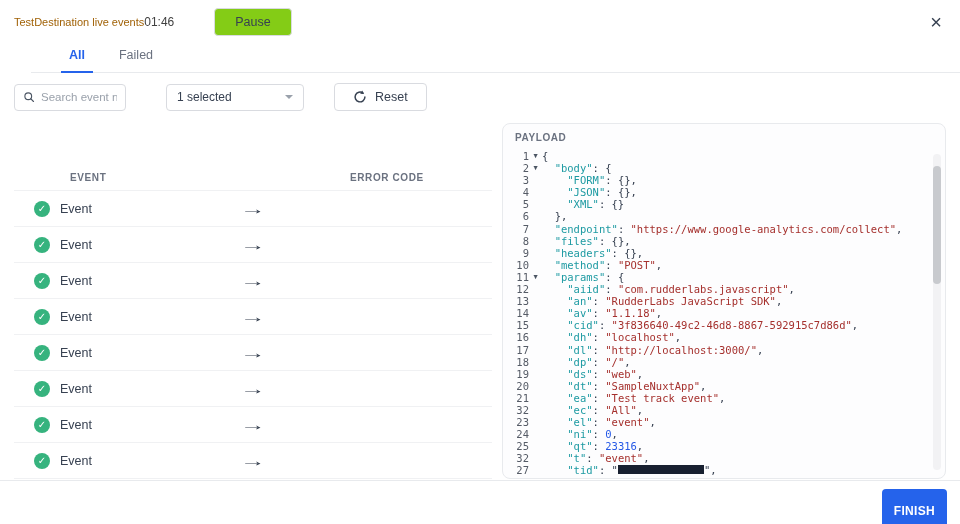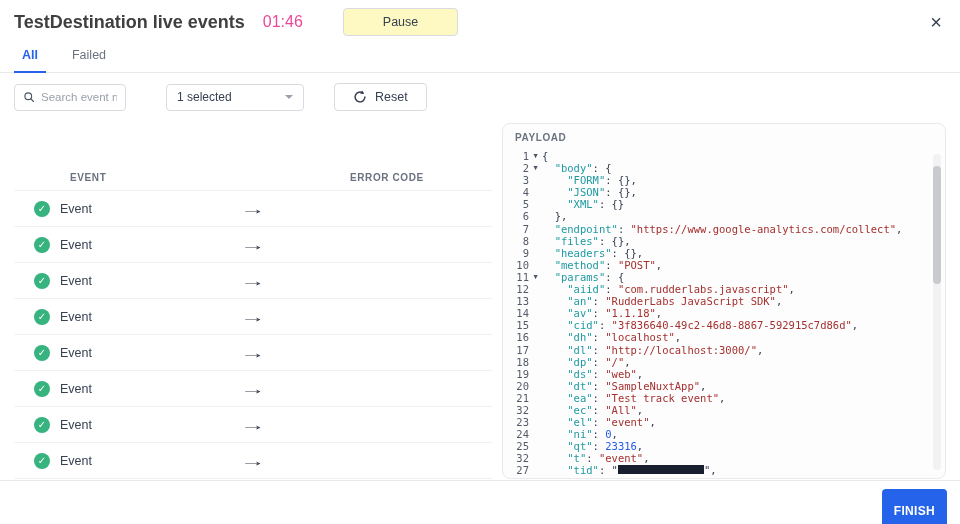--- a/index.html
+++ b/index.html
@@ -6,29 +6,29 @@
   html,body { margin:0; padding:0; }
   body {
     width:960px; height:524px; background:#ffffff;
     font-family:"Liberation Sans", sans-serif; color:#1f2937;
     overflow:hidden;
   }
   .app { position:relative; width:960px; height:524px; background:#fff; }
 
   
   .topbar { display:flex; align-items:center; height:38px; padding:6px 16px 0 14px; }
-  .page-title { font-size:18px; font-weight:bold; color:#404040; }
-  .timer { font-size:16px; color:#ec4899; margin-left:18px; }
-  .pause-btn { margin-left:40px; background:#fef9c3; border:1px solid #d9dbe0; border-radius:4px;
-    padding:6px 39px; font-size:12.5px; color:#374151; font-family:inherit; cursor:pointer; }
+  .page-title { font-size:11px; font-weight:normal; color:#a16207; }
+  .timer { font-size:12px; color:#404040; }
+  .pause-btn { margin-left:40px; background:#84cc16; border:1px solid #d9dbe0; border-radius:4px;
+    padding:6px 20px; font-size:12.5px; color:#374151; font-family:inherit; cursor:pointer; }
   .close-btn { margin-left:auto; background:none; border:none; font-size:20px; line-height:1;
     color:#374151; cursor:pointer; padding:0 2px; }
 
   
-  .tabs { display:flex; gap:18px; padding:0 14px; border-bottom:1px solid #e8eaed; margin-top:2px; }
+  .tabs { display:flex; gap:18px; padding:0 30px; border-bottom:1px solid #e8eaed; margin-top:2px;margin-left:31px; }
   .tab { font-size:12.5px; color:#6b7280; padding:8px 8px 9px; cursor:pointer; }
   .tab.active { color:var(--accent-blue,#2563eb); font-weight:bold;
     border-bottom:2px solid var(--accent-blue,#2563eb); margin-bottom:-1px; }
 
   
   .controls { display:flex; align-items:center; padding:10px 14px 12px; }
   .search-box { display:flex; align-items:center; gap:6px; width:112px; height:27px;
     border:1px solid #d9dbe0; border-radius:4px; padding:0 8px; background:#fff; }
   .search-box input { border:none; outline:none; width:100%; font-size:11.5px; color:#374151;
     background:transparent; font-family:inherit; padding:0; }

